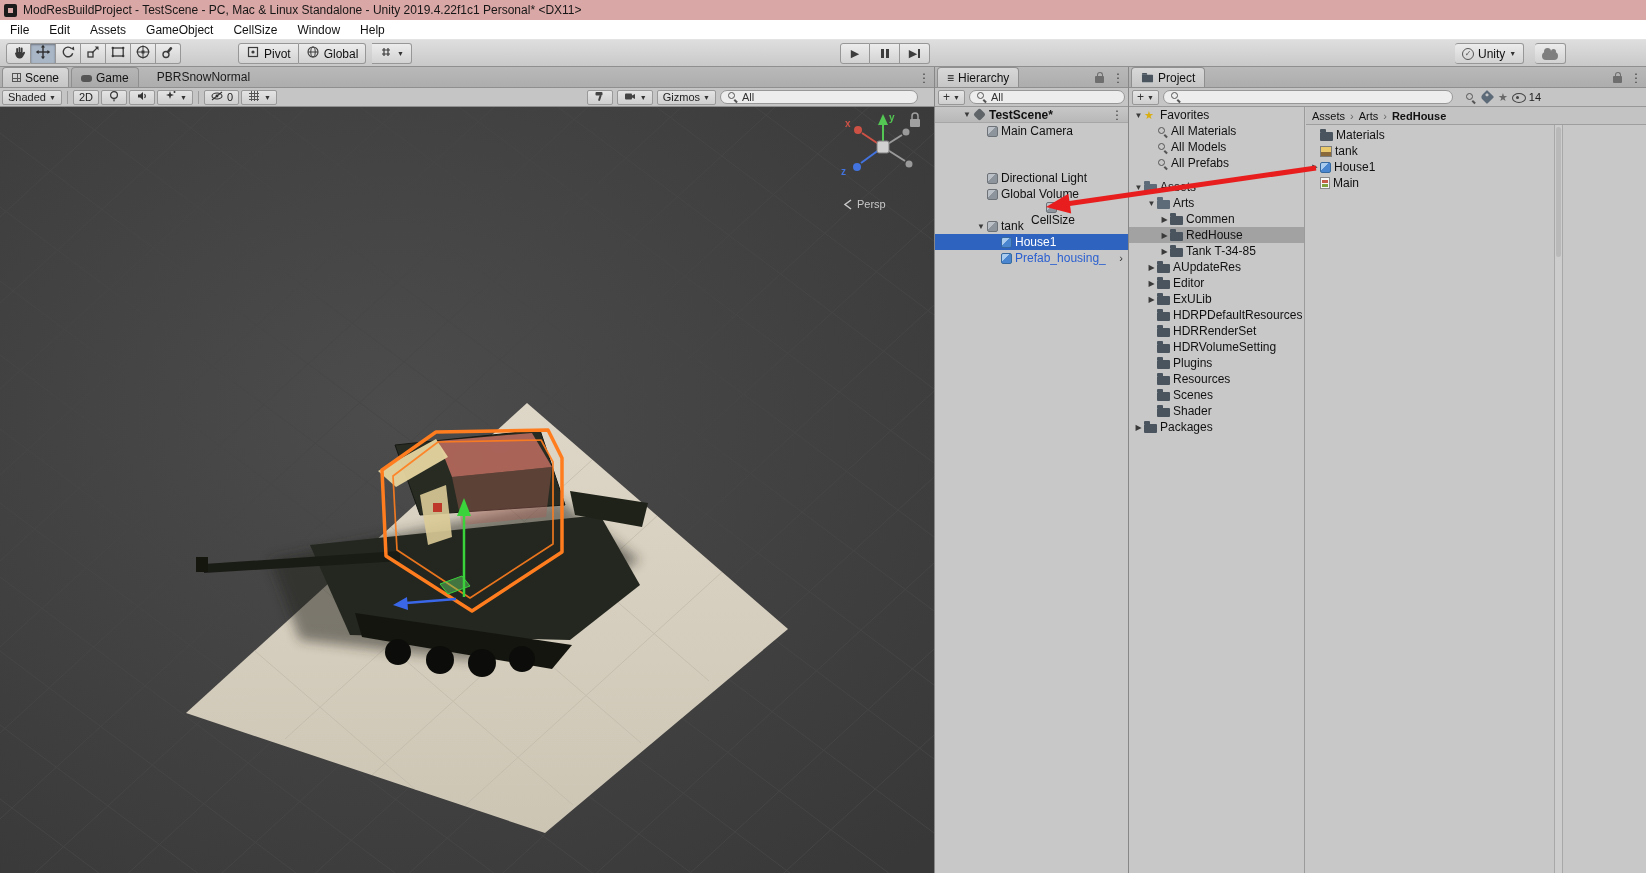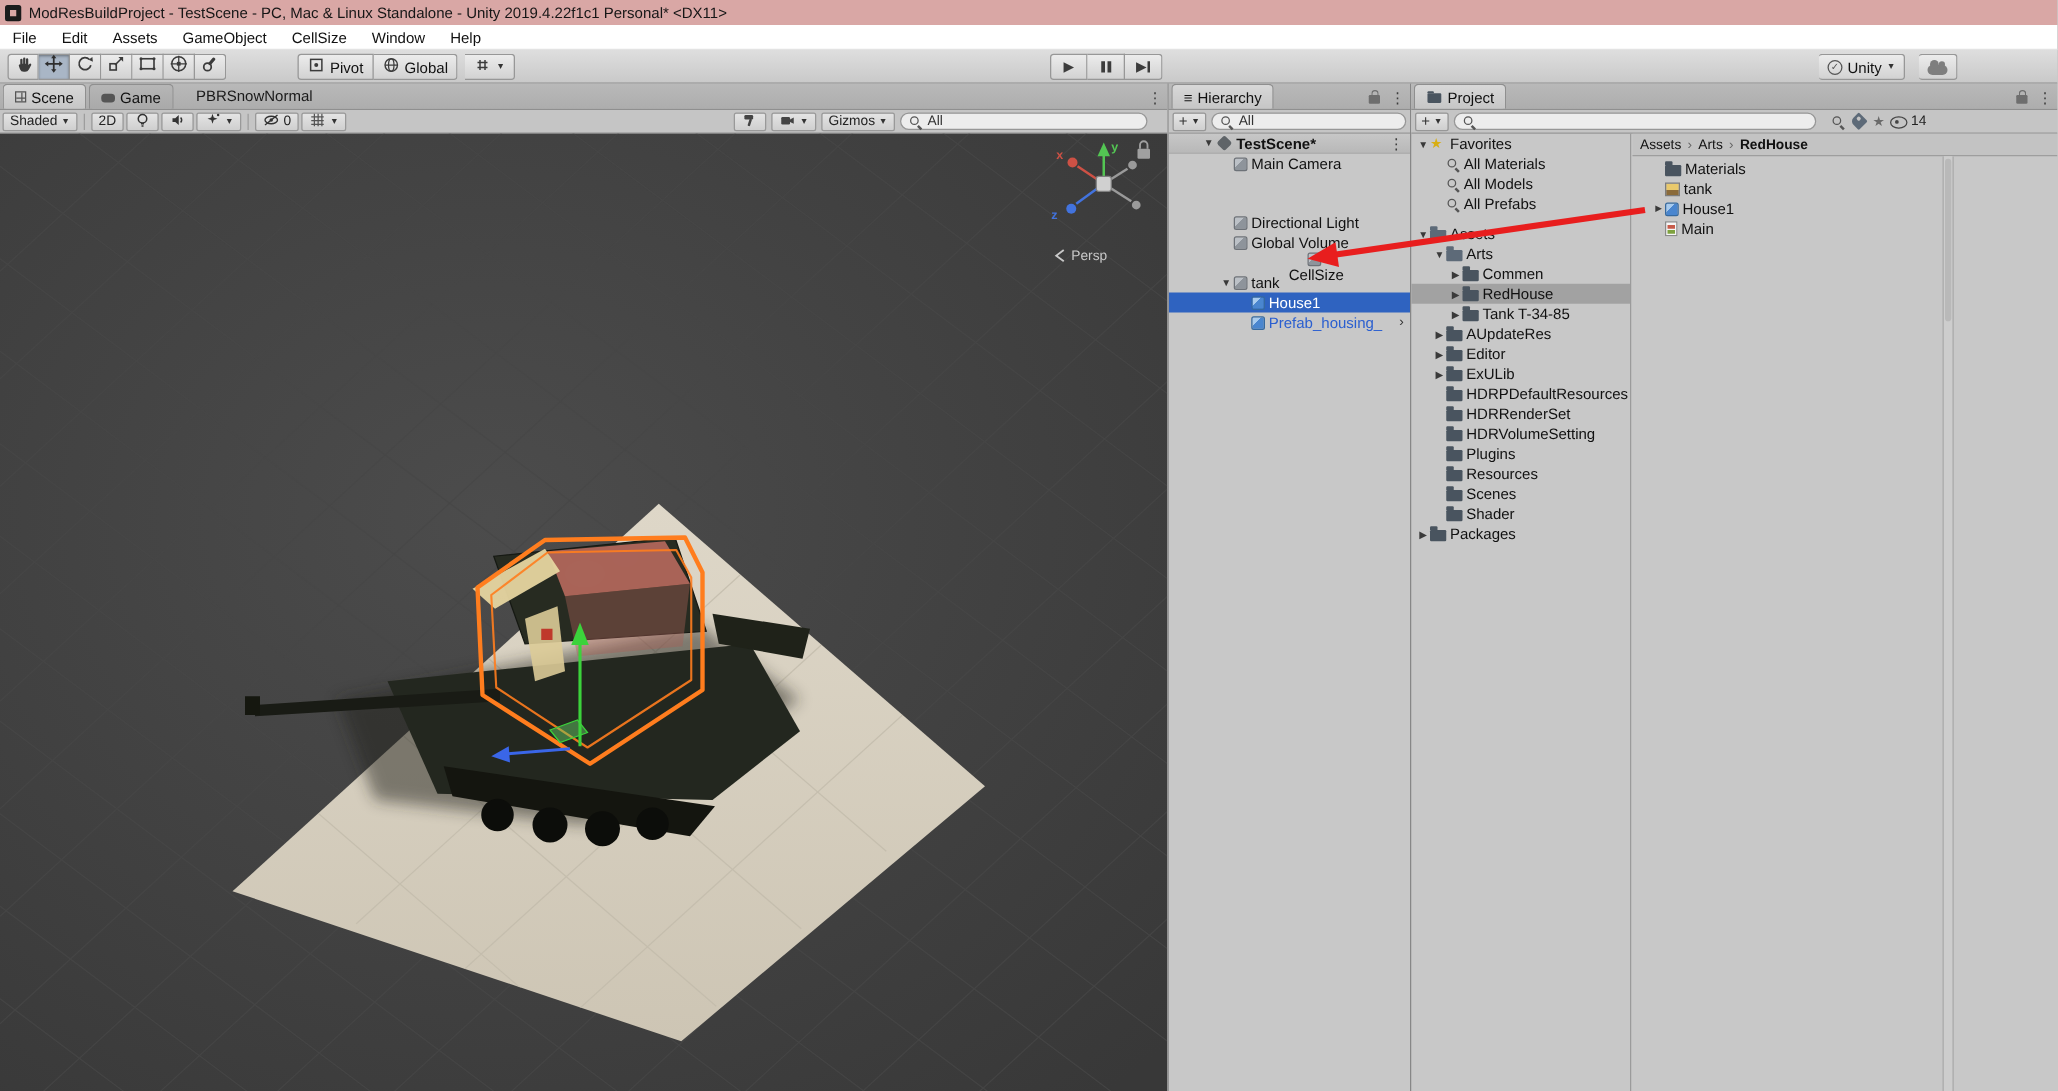--- a/index.html
+++ b/index.html
@@ -48,21 +48,21 @@
   .tab { height:20px; display:flex; align-items:center; gap:4px; padding:0 9px; font-size:12px; background:linear-gradient(#d8d8d8,#c6c6c6); border:1px solid #8f8f8f; border-bottom:none; border-radius:4px 4px 0 0; margin-left:2px; }
   .tab.inactive { background:linear-gradient(#b6b6b6,#a9a9a9); }
   .tab-extra { font-size:12px; color:#1a1a1a; margin-left:18px; padding-bottom:3px; }
   .tabbar-right { position:absolute; right:4px; top:4px; display:flex; align-items:center; gap:8px; }
   .kebab { color:#3c3c3c; font-size:12px; }
   .icon-lock { width:9px; height:7px; background:#6e6e6e; border-radius:1px; position:relative; margin-top:3px; }
   .icon-lock::before { content:""; position:absolute; top:-4px; left:1.5px; width:4px; height:4px; border:1.4px solid #6e6e6e; border-bottom:none; border-radius:3px 3px 0 0; }
 
   .mini-toolbar { height:19px; background:#c5c5c5; border-bottom:1px solid #989898; display:flex; align-items:center; padding:0 3px; gap:4px; }
   .btn-plus { height:15px; padding:0 4px; font-size:12px; line-height:13px; background:linear-gradient(#e6e6e6,#cfcfcf); border:1px solid #979797; border-radius:2px; display:flex; align-items:center; gap:3px; color:#333; }
-  .searchbox { flex:1; height:14px; background:#ededed; border:1px solid #979797; border-radius:8px; display:flex; align-items:center; padding:0 6px; font-size:11px; color:#333; gap:4px; }
+  .searchbox { flex:1; height:14px; background:#ededed; border:1px solid #979797; border-radius:8px; display:flex; align-items:flex-start; padding:0 6px; font-size:11px; color:#333; gap:4px; }
   .i-loupe { width:11px; height:11px; position:relative; flex:none; }
   .i-loupe::before { content:""; position:absolute; left:1px; top:1px; width:5px; height:5px; border:1.4px solid #555; border-radius:50%; }
   .i-loupe::after { content:""; position:absolute; left:8px; top:8px; width:4px; height:1.5px; background:#555; transform:rotate(45deg); transform-origin:0 0; }
 
   
   .scene-toolbar { height:19px; background:#c5c5c5; border-bottom:1px solid #8f8f8f; display:flex; align-items:center; font-size:11px; padding:0 2px; gap:2px; position:relative; }
   .st-btn { height:15px; display:flex; align-items:center; gap:3px; padding:0 5px; background:linear-gradient(#e4e4e4,#cfcfcf); border:1px solid #999; border-radius:2px; color:#222; }
   .st-sep { width:1px; height:13px; background:#9d9d9d; margin:0 3px; }
   .st-right { position:absolute; right:16px; display:flex; align-items:center; gap:4px; }
   .st-search { width:198px; }
@@ -99,21 +99,21 @@
   .i-main::after { content:""; position:absolute; left:1px; top:6px; width:6px; height:2.5px; background:#7fa23f; }
 
   
   .proj-body { position:absolute; left:0; top:40px; right:0; bottom:0; }
   .proj-tree { position:absolute; left:0; top:0; bottom:0; width:176px; border-right:1px solid #9b9b9b; overflow:hidden; font-size:12px; }
   .proj-content { position:absolute; left:177px; top:0; right:0; bottom:0; }
   .crumbbar { height:18px; background:#c3c3c3; border-bottom:1px solid #9e9e9e; display:flex; align-items:center; font-size:11px; padding:0 6px; gap:5px; }
   .crumb-sep { color:#666; }
   .crumb-last { font-weight:bold; }
   .content-list { padding-top:2px; font-size:12px; }
-  .crow { height:16px; display:flex; align-items:center; padding-left:16px; }
+  .crow { height:16px; display:flex; align-items:center; padding-left:4px; }
   .crow .slot { width:10px; font-size:7px; color:#3a3a3a; text-align:center; flex:none; }
   .scroll-strip { position:absolute; left:425px; top:18px; bottom:0; width:9px; background:#cdcdcd; border-left:1px solid #a8a8a8; border-right:1px solid #a8a8a8; }
   .scroll-strip::before { content:""; position:absolute; left:1px; right:1px; top:2px; height:130px; background:#b9b9b9; border-radius:3px; }
   .eye-count { display:flex; align-items:center; gap:3px; font-size:11px; color:#222; }
   .i-eye { width:14px; height:10px; position:relative; }
   .i-eye::before { content:""; position:absolute; left:0; top:1px; width:12px; height:8px; border:1.3px solid #444; border-radius:50%; }
   .i-eye::after { content:""; position:absolute; left:4.5px; top:4px; width:3px; height:3px; background:#444; border-radius:50%; }
   .i-tag { width:10px; height:10px; background:#5d6a78; border-radius:1px 1px 1px 4px; transform:rotate(45deg); position:relative; margin:0 2px; }
   .i-tag::before { content:""; position:absolute; left:2px; top:2px; width:2.5px; height:2.5px; background:#c5c5c5; border-radius:50%; }
   .i-star-gray { color:#6a6a6a; font-size:11px; }

